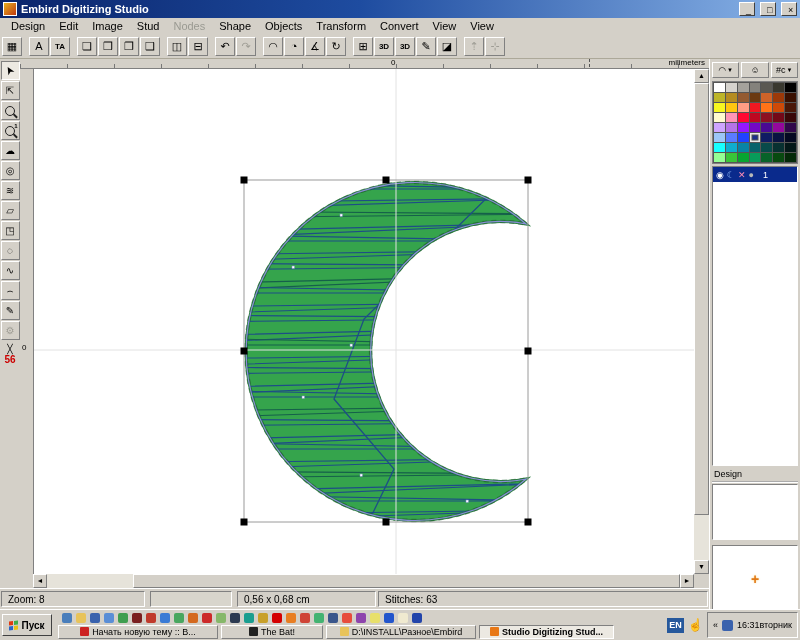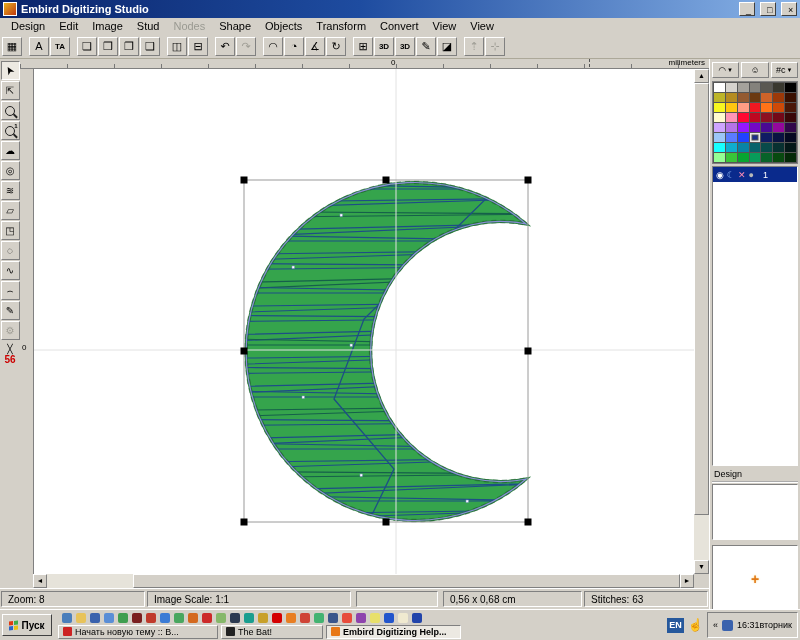--- a/index.html
+++ b/index.html
@@ -87,21 +87,21 @@
   .preview-marker{color:#e07818;font-weight:bold;font-size:14px;text-shadow:0 0 2px #ffd27a;}
 
   
   .taskbar{height:28px;background:#d4d0c8;border-top:1px solid #fff;display:flex;padding:1px 2px;gap:4px;flex:0 0 auto;align-items:center;}
   .start-btn{width:50px;height:22px;border:1px solid;border-color:#fff #404040 #404040 #fff;background:#d4d0c8;display:flex;align-items:center;justify-content:center;gap:3px;font-weight:bold;font-size:10px;flex:0 0 auto;}
   .flag{width:9px;height:9px;display:grid;grid-template-columns:1fr 1fr;grid-template-rows:1fr 1fr;gap:1px;transform:skewY(-6deg);}
   .tb-mid{flex:1;display:flex;flex-direction:column;min-width:0;gap:1px;}
   .ql-row{height:12px;display:flex;gap:4px;align-items:center;padding-left:6px;}
   .ql{width:10px;height:10px;border-radius:2px;flex:0 0 auto;}
   .task-row{height:14px;display:flex;gap:3px;padding-left:2px;}
-  .task{border:1px solid;border-color:#fff #808080 #808080 #fff;background:#d4d0c8;display:flex;align-items:center;gap:3px;padding:0 4px;font-size:9px;overflow:hidden;white-space:nowrap;flex:0 0 auto;}
+  .task{border:1px solid;border-color:#fff #808080 #808080 #fff;background:#d4d0c8;display:flex;align-items:center;gap:3px;padding:0 4px;font-size:9px;overflow:hidden;white-space:nowrap;flex:0 0 auto;justify-content:center;}
   .task.active{background:#ece9e2;font-weight:bold;border-color:#808080 #fff #fff #808080;}
   .task-ico{width:9px;height:9px;flex:0 0 auto;border-radius:1px;}
   .tray{display:flex;align-items:center;gap:4px;flex:0 0 auto;}
   .lang{width:17px;height:15px;background:#26589c;color:#fff;font-size:9px;font-weight:bold;display:flex;align-items:center;justify-content:center;}
   .hand-icon{font-size:12px;color:#b08a50;}
   .tray-panel{border:1px solid;border-color:#808080 #fff #fff #808080;height:24px;display:flex;align-items:center;padding:0 5px;gap:4px;}
   .tray-chev{font-size:9px;}
   .tray-ico{width:11px;height:11px;background:#3a62ad;border-radius:2px;}
   .tray-time{display:flex;flex-direction:row;font-size:9px;line-height:10px;text-align:center;}
 </style>
@@ -354,21 +354,20 @@
               <div class="h-thumb"></div>
               <button class="h-btn">►</button>
             </div>
             <div class="h-corner-r"></div>
           </div>
         </div>
       </div>
 
       <div class="statusbar" id="statusbar">
           <div class="sb-cell" style="width: 130px;">Zoom: 8</div>
-          <div class="sb-cell" style="width: 190px;">Image Scale: 1:1</div>
           <div class="sb-box" style="width: 80px;"></div>
           <div class="sb-cell" style="width: 125px;">0,56 x 0,68 cm</div>
           <div class="sb-cell" style="flex: 1 1 0%;">Stitches: 63</div>
         </div>
     </div>
 
     <div class="right-panel">
       <div class="rp-controls" id="rpcontrols">
           <button class="rp-btn" style="flex: 1 1 0%;">
             <span>◠</span>
@@ -498,23 +497,27 @@
         </div>
       <div class="task-row" id="taskrow">
           <div class="task" style="width: 150px;">
             <span class="task-ico" style="background: rgb(204, 34, 34);"></span>
             <span>Начать новую тему :: B...</span>
           </div>
           <div class="task" style="width: 92px;">
             <span class="task-ico" style="background: rgb(34, 34, 34);"></span>
             <span>The Bat!</span>
           </div>
+          <div class="task" style="width: 140px;">
+            <span class="task-ico" style="background: rgb(232, 195, 90);"></span>
+            <span>D:\INSTALL\Разное\Embird</span>
+          </div>
           <div class="task active" style="width: 125px;">
             <span class="task-ico" style="background: rgb(232, 120, 23);"></span>
-            <span>Embird Digitizing Help...</span>
+            <span>Studio Digitizing Stud...</span>
           </div>
         </div>
     </div>
     <div class="tray">
       <div class="lang">EN</div>
       <span class="hand-icon">☝</span>
       <div class="tray-panel">
         <span class="tray-chev">«</span>
         <span class="tray-ico"></span>
         <div class="tray-time">

